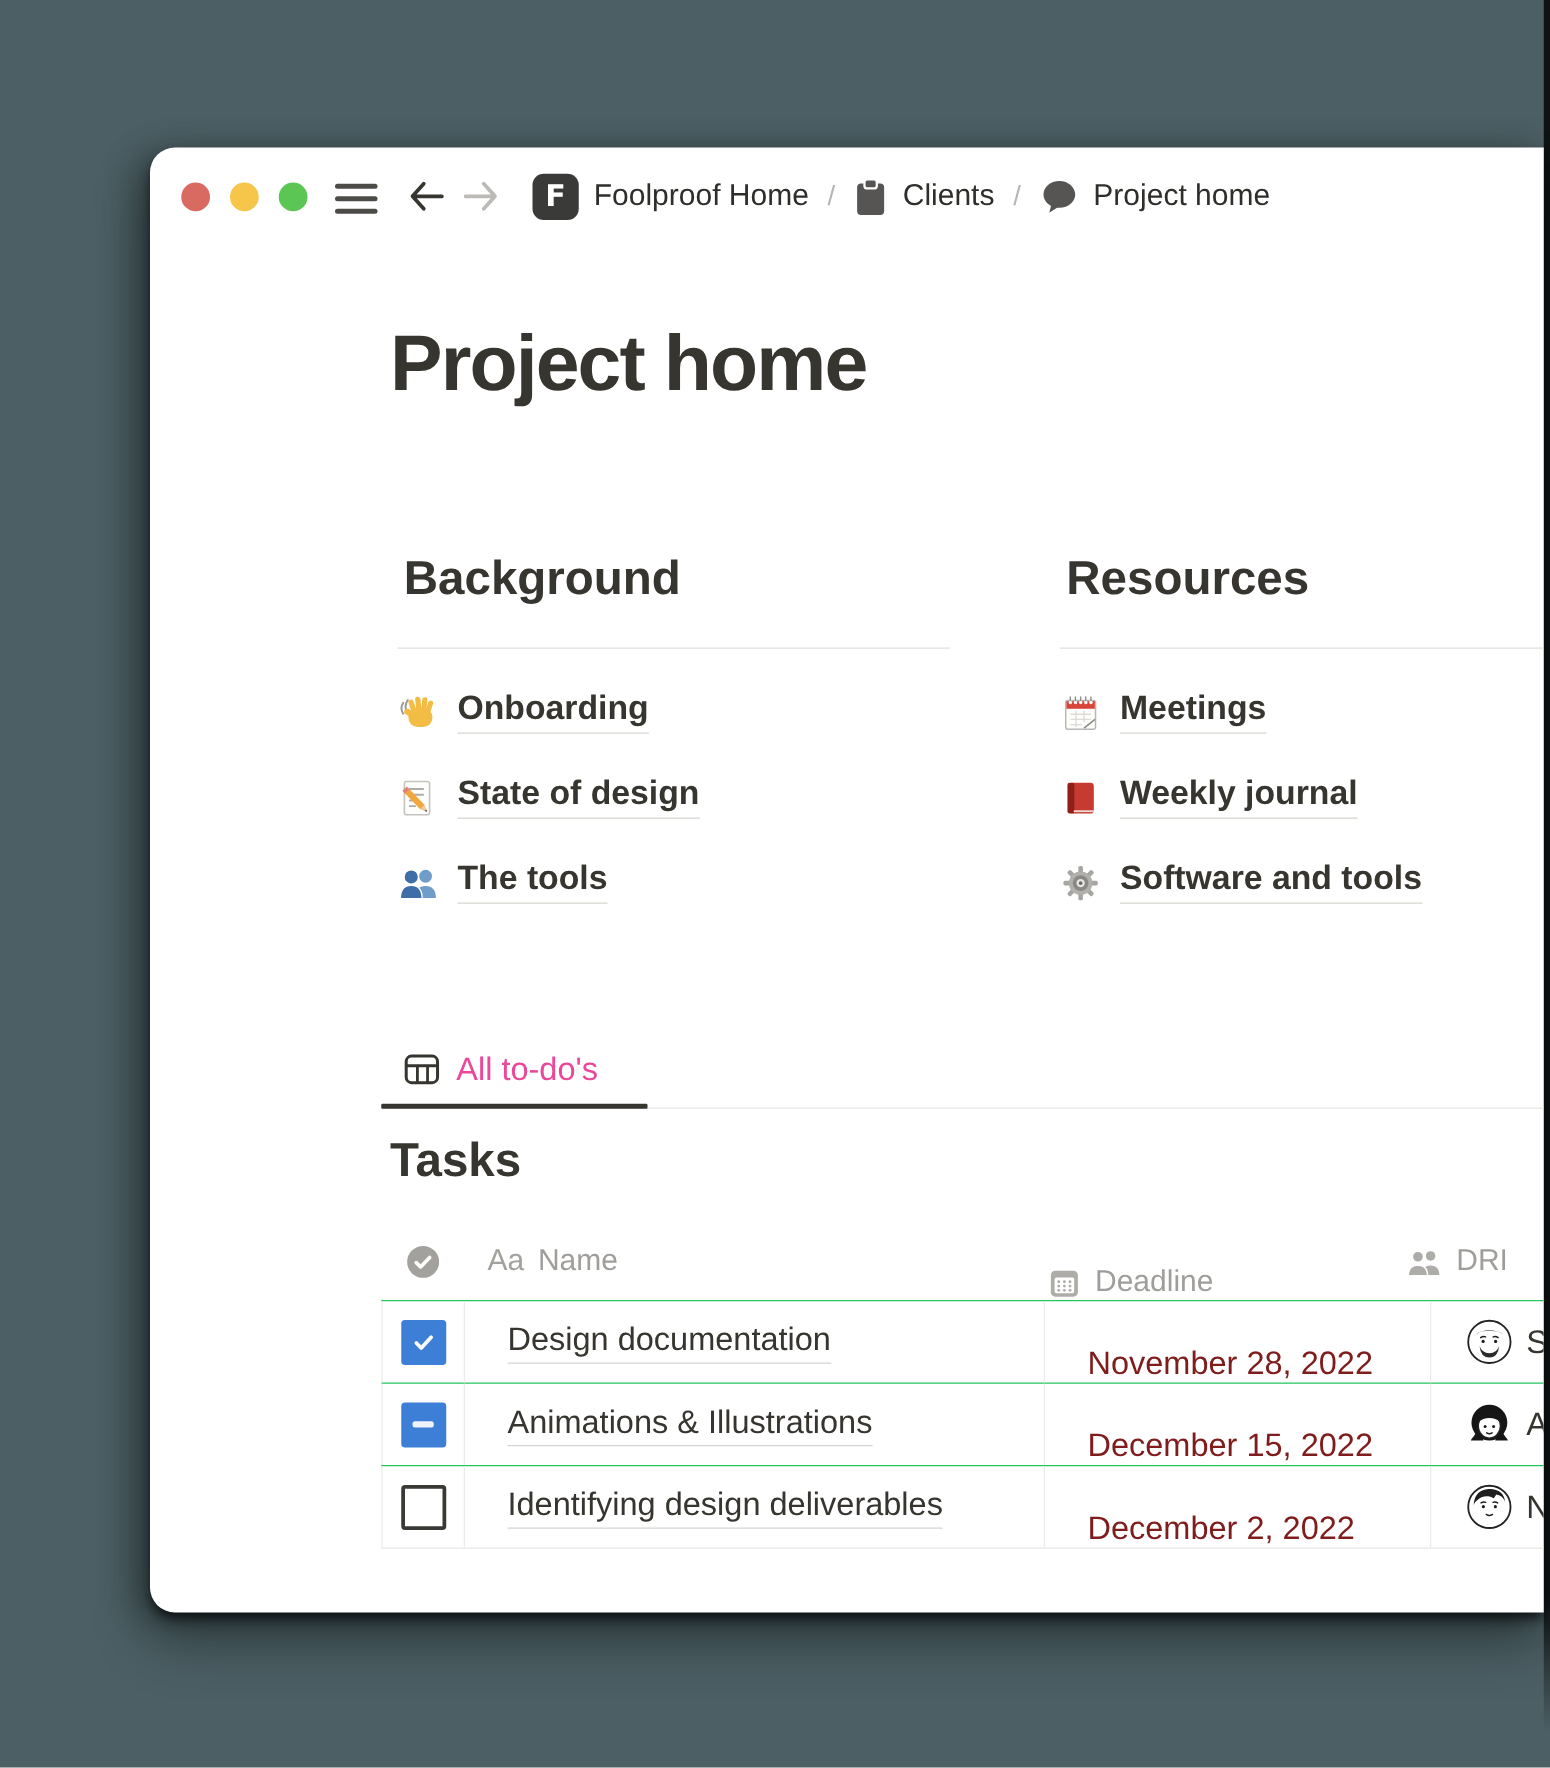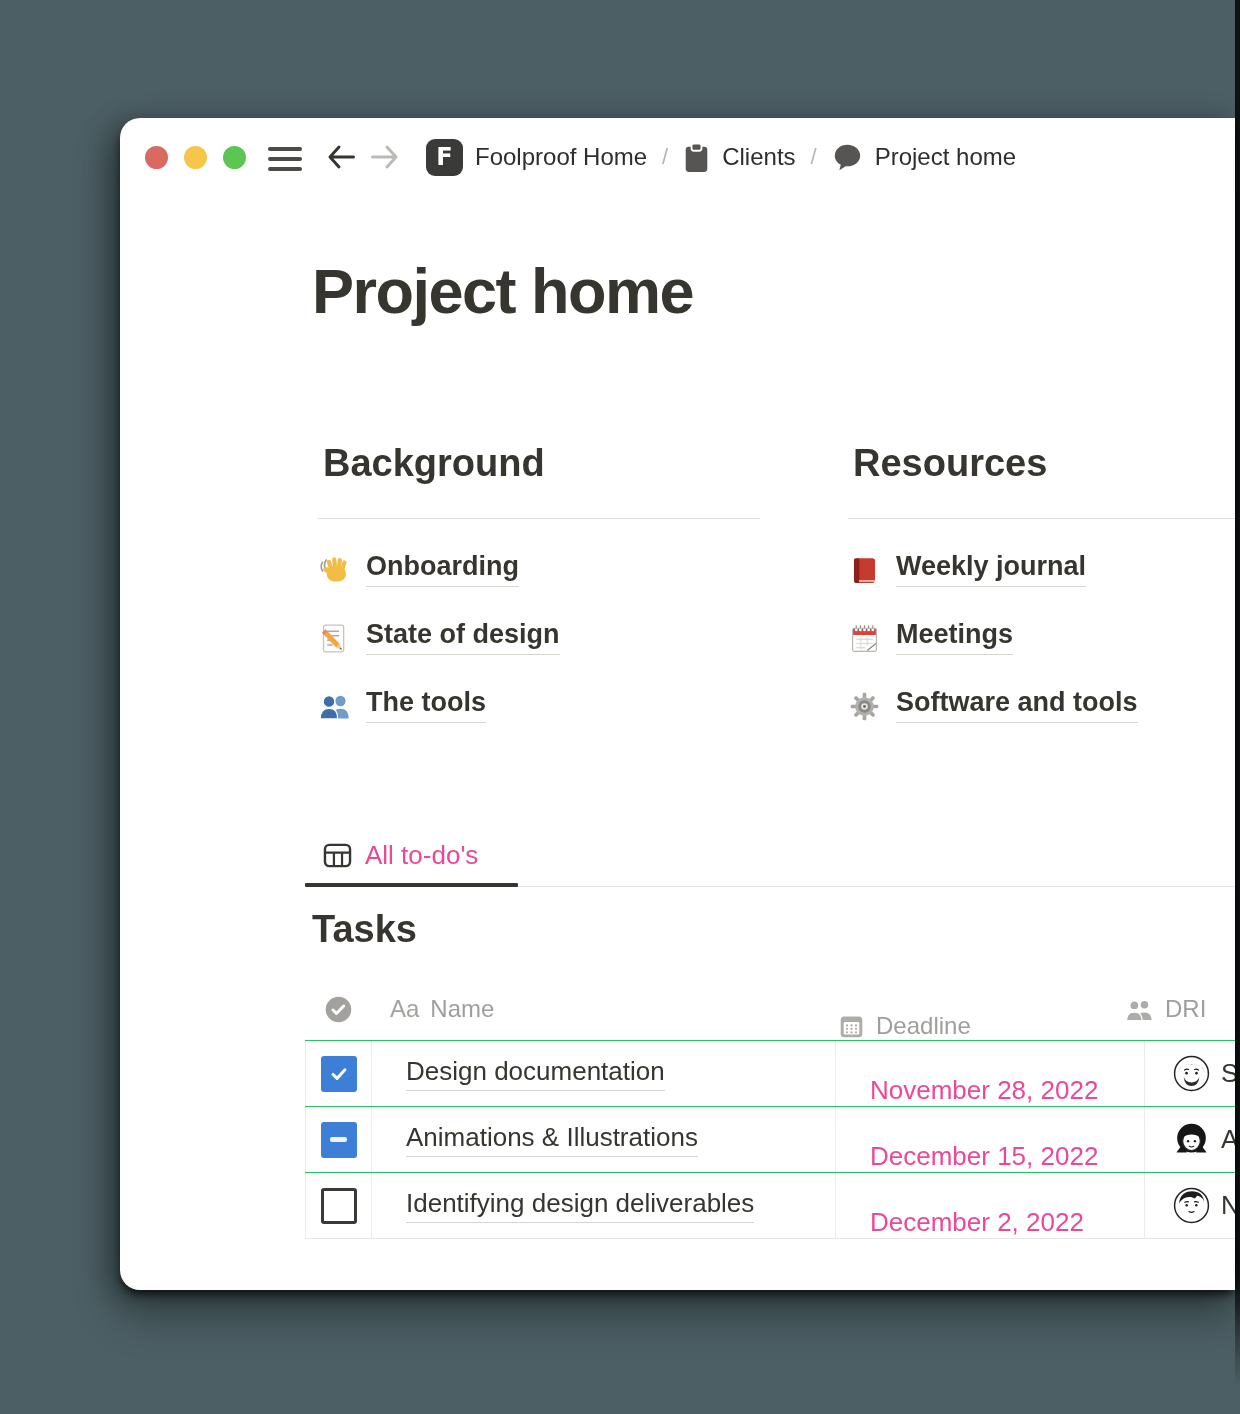--- a/index.html
+++ b/index.html
@@ -66,21 +66,21 @@
   .tr:last-child{border-bottom:1px solid #e9e8e5;}
   .c1{width:67px;flex:none;display:flex;align-items:center;justify-content:center;height:100%;box-sizing:border-box;}
   .c2{width:448px;flex:none;padding-left:18px;box-sizing:border-box;height:100%;display:flex;align-items:center;}
   .c3{width:293px;flex:none;padding-left:18px;box-sizing:border-box;height:100%;display:flex;align-items:flex-end;}
   .c4{flex:1;min-width:0;padding-left:12px;box-sizing:border-box;height:100%;display:flex;align-items:center;overflow:hidden;}
   .tr .c1{border-left:1px solid #ecebe8;border-right:1px solid #ecebe8;}
   .tr .c2,.tr .c3{border-right:1px solid #ecebe8;}
   .th{display:flex;align-items:center;gap:11px;}
   .aa-glyph{font-size:24px;color:#a4a29e;text-align:right;}
   .cell-link{font-size:26px;font-weight:500;color:#37352f;border-bottom:1px solid #d6d4d0;padding-bottom:3px;white-space:nowrap;cursor:pointer;}
-  .cell-text{font-size:26px;color:#ec4899;white-space:nowrap;}
+  .cell-text{font-size:26px;color:#7f1d1d;white-space:nowrap;}
   .cb{width:36px;height:36px;border-radius:3px;box-sizing:border-box;display:flex;align-items:center;justify-content:center;cursor:pointer;flex:none;}
   .cb[data-state="checked"],.cb[data-state="indeterminate"]{background:#3d7fd6;}
   .cb[data-state="unchecked"]{background:#fff;border:3px solid #3a3935;}
   .cb .minus{width:17px;height:4.5px;border-radius:2px;background:#eef3fa;}
   .avatar{width:37px;height:37px;flex:none;margin-right:11px;}
   .dri-name{font-size:26px;color:#37352f;white-space:nowrap;}
   svg{display:block;}
 </style>
 </head>
 <body>
@@ -196,48 +196,48 @@
 
     <div class="col-gap"></div>
 
     <div class="col-right">
       <h2 class="section-title">Resources</h2>
       <div class="section-divider"></div>
 
       <div class="link-item">
         <span class="emoji">
           <svg viewBox="0 0 36 36" width="33" height="33">
-            <path d="M10 4.5 h16.5 a3 3 0 0 1 3 3 v21 a3 3 0 0 1 -3 3 H10 z" fill="#c63a30"></path>
-            <rect x="6.5" y="4.5" width="6" height="27" rx="2" fill="#8f1f18"></rect>
-            <rect x="12" y="28.6" width="17.5" height="1.6" fill="#ecd9d2"></rect>
-          </svg>
-        </span>
-        <span class="link-label">Weekly journal</span>
-      </div>
-
-      <div class="link-item">
-        <span class="emoji">
-          <svg viewBox="0 0 36 36" width="33" height="33">
             <rect x="5" y="7" width="26" height="25" rx="2" fill="#fdfdfc" stroke="#b9b7b3" stroke-width="1.3"></rect>
             <rect x="5.6" y="7.6" width="24.8" height="6.6" fill="#d8453c"></rect>
             <g stroke="#8d8b88" stroke-width="1.2">
               <path d="M9 3.5 v5 M13.5 3.5 v5 M18 3.5 v5 M22.5 3.5 v5 M27 3.5 v5"></path>
             </g>
             <g fill="#ffffff">
                 <circle cx="9" cy="8.7" r="1.5"></circle>
                 <circle cx="13.5" cy="8.7" r="1.5"></circle>
                 <circle cx="18" cy="8.7" r="1.5"></circle>
                 <circle cx="22.5" cy="8.7" r="1.5"></circle>
                 <circle cx="27" cy="8.7" r="1.5"></circle>
               </g>
             <path d="M9 19 h18 M9 23.5 h18 M9 28 h10 M14 16 v14 M21 16 v10" stroke="#dddbd7" stroke-width="1.2"></path>
             <path d="M21 31 L30.5 23.5" stroke="#8d8b88" stroke-width="1.4"></path>
           </svg>
         </span>
         <span class="link-label">Meetings</span>
+      </div>
+
+      <div class="link-item">
+        <span class="emoji">
+          <svg viewBox="0 0 36 36" width="33" height="33">
+            <path d="M10 4.5 h16.5 a3 3 0 0 1 3 3 v21 a3 3 0 0 1 -3 3 H10 z" fill="#c63a30"></path>
+            <rect x="6.5" y="4.5" width="6" height="27" rx="2" fill="#8f1f18"></rect>
+            <rect x="12" y="28.6" width="17.5" height="1.6" fill="#ecd9d2"></rect>
+          </svg>
+        </span>
+        <span class="link-label">Weekly journal</span>
       </div>
 
       <div class="link-item">
         <span class="emoji">
           <svg viewBox="0 0 36 36" width="33" height="33">
             <g fill="#a7a5a1">
               <rect x="16" y="3" width="4" height="7" rx="1.4"></rect>
               <rect x="16" y="3" width="4" height="7" rx="1.4" transform="rotate(45 18 18)"></rect>
               <rect x="16" y="3" width="4" height="7" rx="1.4" transform="rotate(90 18 18)"></rect>
               <rect x="16" y="3" width="4" height="7" rx="1.4" transform="rotate(135 18 18)"></rect>

